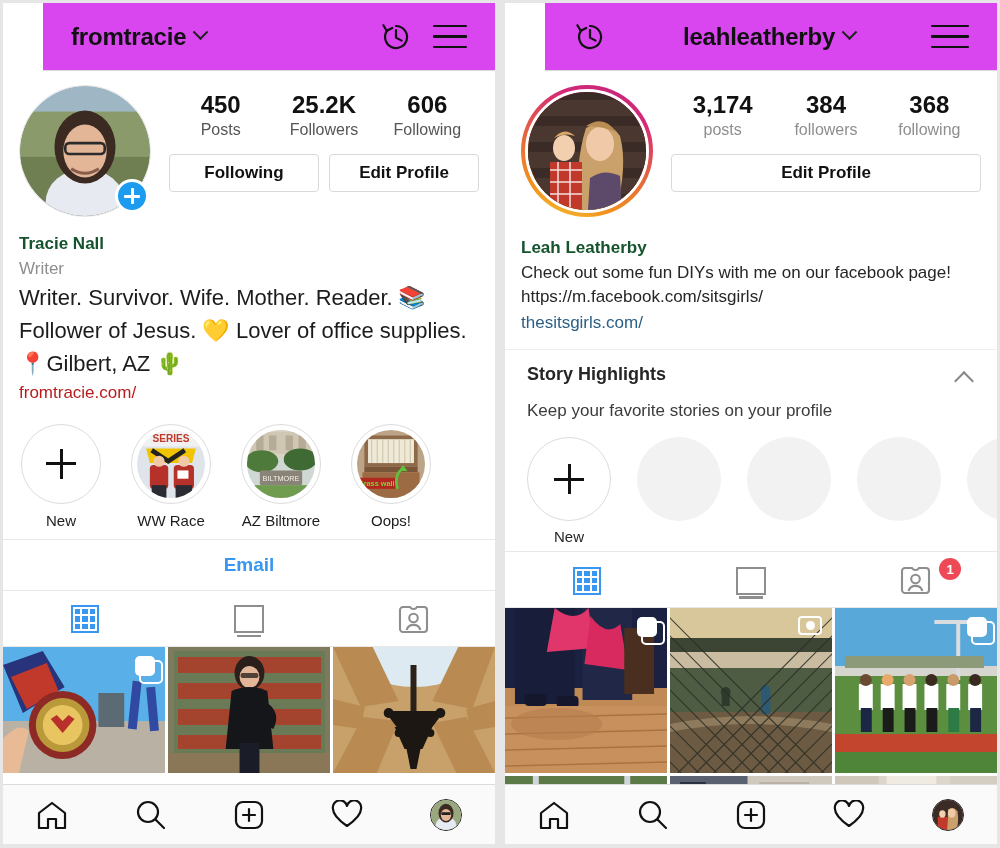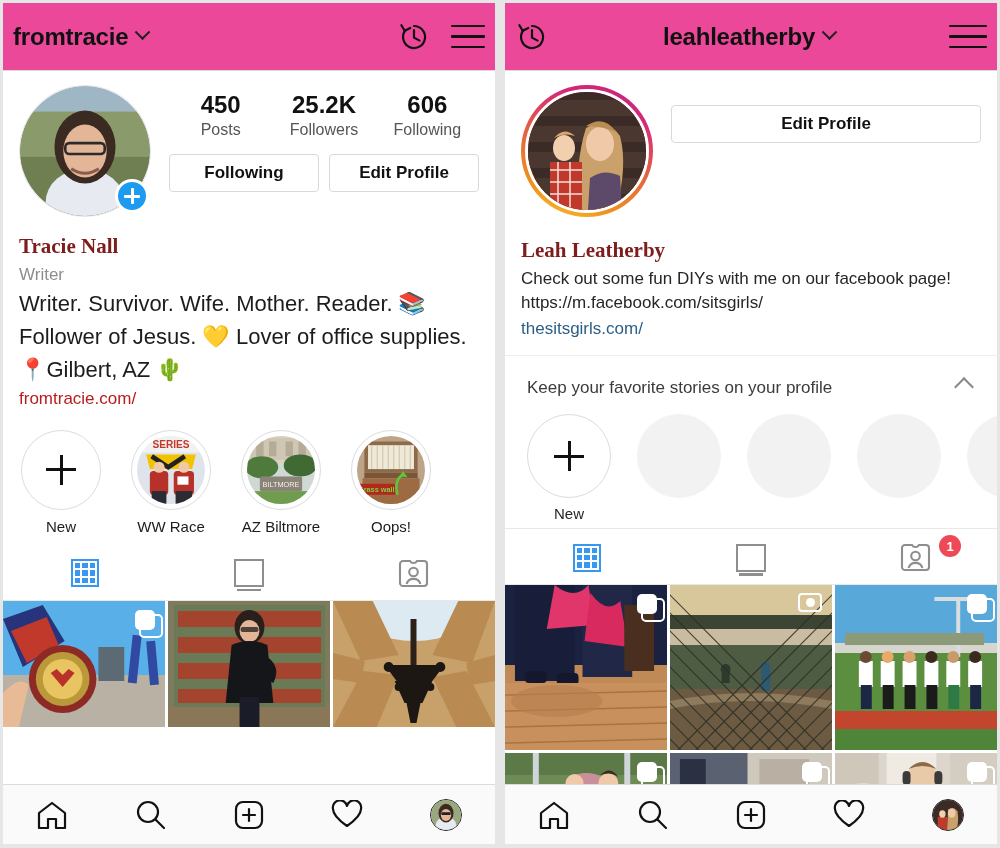--- a/index.html
+++ b/index.html
@@ -6,21 +6,21 @@
   html, body {
     width: 1000px; height: 848px;
     background: #e6e6e6;
     font-family: "Liberation Sans", sans-serif;
     overflow: hidden;
   }
   .stage { position: relative; width: 1000px; height: 848px; display: flex; gap: 10px; padding: 3px 3px 4px 3px; }
   .panel { position: relative; width: 494px; height: 841px; background: #fff; overflow: hidden; display: flex; flex-direction: column; }
 
   
-  .topbar { height: 68px; background: #ec4899; border-bottom: 1px solid #dbdbdb; display: flex; align-items: center; padding: 0 10px; flex: none; }
+  .topbar { height: 68px; background: #d946ef; border-bottom: 1px solid #dbdbdb; display: flex; align-items: center; padding: 0 28px; flex: none; margin-left: 40px; }
   .topbar.right-bar { justify-content: space-between; }
   .username { font-size: 24px; font-weight: bold; color: #111; letter-spacing: -0.2px; }
   .chev-down { display:inline-block; width: 11px; height: 11px; border-right: 2.4px solid #222; border-bottom: 2.4px solid #222; transform: rotate(45deg) translate(-3px,-3px); margin-left: 9px; }
   .topbar-left { display: flex; align-items: center; }
   .topbar-spacer { flex: 1; }
   .icon-btn { display:flex; align-items:center; justify-content:center; cursor:pointer; }
   .archive-ic { width: 34px; height: 34px; }
   .hamb { width: 34px; height: 24px; display:flex; flex-direction:column; justify-content:space-between; }
   .hamb i { display:block; height: 2.8px; background:#111; border-radius:1px; }
 
@@ -40,41 +40,41 @@
   .stats { display:flex; }
   .stat { flex: 1; text-align: center; }
   .stat .num { font-size: 24px; font-weight: bold; color:#111; line-height: 1.15; }
   .stat .lab { font-size: 16px; color:#8e8e8e; line-height: 1.3; margin-top:1px; }
   .stat .lab.dark { color:#555; }
   .btn-row { display:flex; gap: 10px; margin-top: 14px; }
   .pill { flex:1; border: 1px solid #d9d9d9; border-radius: 4px; background:#fff; text-align:center; padding: 8px 4px; font-size: 17px; font-weight: bold; color:#111; cursor:pointer; }
 
   
   .bio { padding: 14px 16px 0 16px; }
-  .bio .name { font-size: 21px; font-weight: bold; color:#7f1d1d; line-height:1.5;font-family:Liberation Serif, serif; }
+  .bio .name { font-size: 17px; font-weight: bold; color:#14532d; line-height:1.5; }
   .bio .cat { font-size: 17px; color:#8e8e8e; line-height:1.45; }
   .bio .txt { font-size: 22px; color:#1c1c1c; line-height:1.5; }
   .bio .link { font-size: 17px; color:#b91c1c; line-height:1.5; text-decoration:none; display:block; }
   .bio.right .txt { color: #262626; font-size: 17px; line-height: 1.45; }
   .bio.right .link { color: #2b5f86; }
   .highlights { display:flex; padding: 18px 18px 10px 18px; gap: 30px; }
   .hl { width: 80px; text-align:center; flex:none; }
   .hl .circ { width: 80px; height: 80px; border-radius: 50%; border: 1px solid #dcdcdc; overflow:hidden; position:relative; background:#fff; }
   .hl .circ.newc { display:flex; align-items:center; justify-content:center; }
   .hl .circ .ph { position:absolute; inset:3px; border-radius:50%; border:2px solid #fff; overflow:hidden; }
   .hl .cap { font-size: 15px; color:#1c1c1c; margin-top: 8px; white-space:nowrap; }
   .bigplus { position:relative; width: 30px; height: 30px; }
   .bigplus:before, .bigplus:after { content:""; position:absolute; background:#111; }
   .bigplus:before { left:0; top: 13.5px; width: 30px; height: 3px; }
   .bigplus:after { top:0; left: 13.5px; height: 30px; width: 3px; }
 
   
   .sh-sec { border-top: 1px solid #eee; padding: 14px 22px 0 22px; position:relative; }
   .sh-title { font-size: 18px; font-weight: bold; color:#262626; }
-  .sh-sub { font-size: 17px; color:#3c3c3c; margin-top: 8px; }
+  .sh-sub { font-size: 17px; color:#3c3c3c; margin-top: 16px; }
   .chev-up { position:absolute; right: 26px; top: 24px; width: 14px; height:14px; border-left: 2.2px solid #888; border-top: 2.2px solid #888; transform: rotate(45deg); }
   .sh-row { display:flex; gap: 26px; padding: 16px 22px 6px 22px; }
   .sh-item { width: 84px; text-align:center; flex:none; }
   .sh-item .circ { width: 84px; height: 84px; border-radius: 50%; background:#f2f2f2; }
   .sh-item .circ.newc { background:#fff; border:1px solid #dcdcdc; display:flex; align-items:center; justify-content:center; }
   .sh-item .cap { font-size: 15px; color:#262626; margin-top: 7px; }
 
   
   .emailbar { border-top: 1px solid #e8e8e8; border-bottom: 1px solid #e8e8e8; text-align:center; padding: 14px 0; }
   .emailbar span { font-size: 19px; font-weight: bold; color:#3897f0; cursor:pointer; }
@@ -259,20 +259,23 @@
               <text x="21" y="61" font-size="8" font-weight="bold" fill="#7dd13d" text-anchor="middle" font-family="Liberation Sans">Grass wall</text>
               <path d="M44 64 q-4 -16 6 -22" stroke="#5ec43a" stroke-width="3" fill="none"></path>
               <path d="M46 44 l4 -6 l5 7 z" fill="#5ec43a"></path>
             </svg>
           </div>
         </div>
         <div class="cap">Oops!</div>
       </div>
     </div>
 
+    <div class="emailbar">
+      <span>Email</span>
+    </div>
 
     <div class="tabs">
       <div class="tab">
         <div class="grid-ic">
             <i></i>
             <i></i>
             <i></i>
             <i></i>
             <i></i>
             <i></i>
@@ -440,35 +443,50 @@
                 <line x1="22" y1="102" x2="54" y2="102"></line>
                   <line x1="30" y1="70" x2="30" y2="118"></line>
                 <line x1="42" y1="70" x2="42" y2="118"></line>
               </g>
             </svg>
           </div>
         </div>
       </div>
 
       <div class="head-right">
+        <div class="stats">
+          <div class="stat">
+            <div class="num">3,174</div>
+            <div class="lab">posts</div>
+          </div>
+          <div class="stat">
+            <div class="num">384</div>
+            <div class="lab">followers</div>
+          </div>
+          <div class="stat">
+            <div class="num">368</div>
+            <div class="lab">following</div>
+          </div>
+        </div>
         <div class="btn-row">
           <div class="pill">Edit Profile</div>
         </div>
       </div>
     </div>
 
     <div class="bio right" style="padding-top:18px">
       <div class="name">Leah Leatherby</div>
       <div class="txt">Check out some fun DIYs with me on our facebook page! https://m.facebook.com/sitsgirls/</div>
       <a class="link" href="#">thesitsgirls.com/</a>
     </div>
 
     <div style="height:14px"></div>
 
     <div class="sh-sec">
+      <div class="sh-title">Story Highlights</div>
       <div class="sh-sub">Keep your favorite stories on your profile</div>
       <div class="chev-up"></div>
     </div>
 
     <div class="sh-row">
       <div class="sh-item">
         <div class="circ newc">
             <div class="bigplus"></div>
           </div>
         <div class="cap">New</div>

